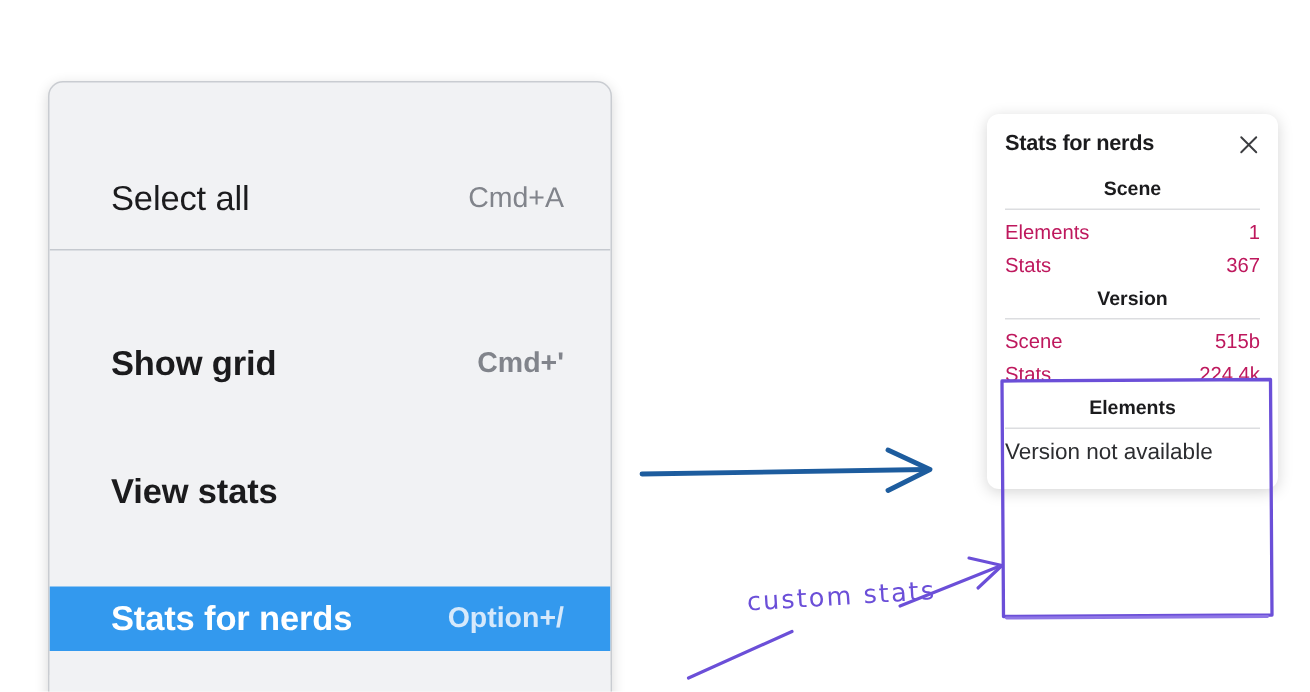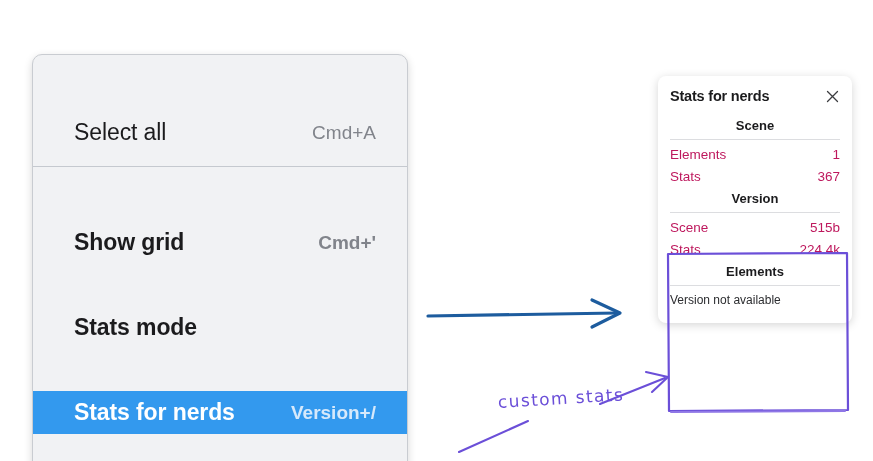--- a/index.html
+++ b/index.html
@@ -128,21 +128,21 @@
     display: flex;
     align-items: center;
     justify-content: space-between;
     font-size: 13.5px;
     color: #be185d;
     padding: 3.5px 0;
   }
   .stat-row .sr-key { white-space: nowrap; }
   .stat-row .sr-val { white-space: nowrap; }
   .version-text {
-    font-size: 12px;
+    font-size: 15px;
     color: #2c2d30;
     padding: 4px 0 2px 0;
     white-space: nowrap;
   }
 
   
   #annotations {
     position: absolute;
     left: 0;
     top: 0;
@@ -176,25 +176,25 @@
   </div>
 
   <div class="menu-divider"></div>
 
   <div class="menu-group group-bottom">
     <div class="menu-item">
       <span class="mi-label">Show grid</span>
       <span class="mi-shortcut">Cmd+'</span>
     </div>
     <div class="menu-item">
-      <span class="mi-label">Stats mode</span>
+      <span class="mi-label">View stats</span>
     </div>
     <div class="menu-item selected">
       <span class="mi-label">Stats for nerds</span>
-      <span class="mi-shortcut">Version+/</span>
+      <span class="mi-shortcut">Option+/</span>
     </div>
   </div>
 
   <div class="menu-footer"></div>
 </div>
 
 <div id="stats-panel">
 
   <div class="panel-header">
     <span class="panel-title">Stats for nerds</span>

